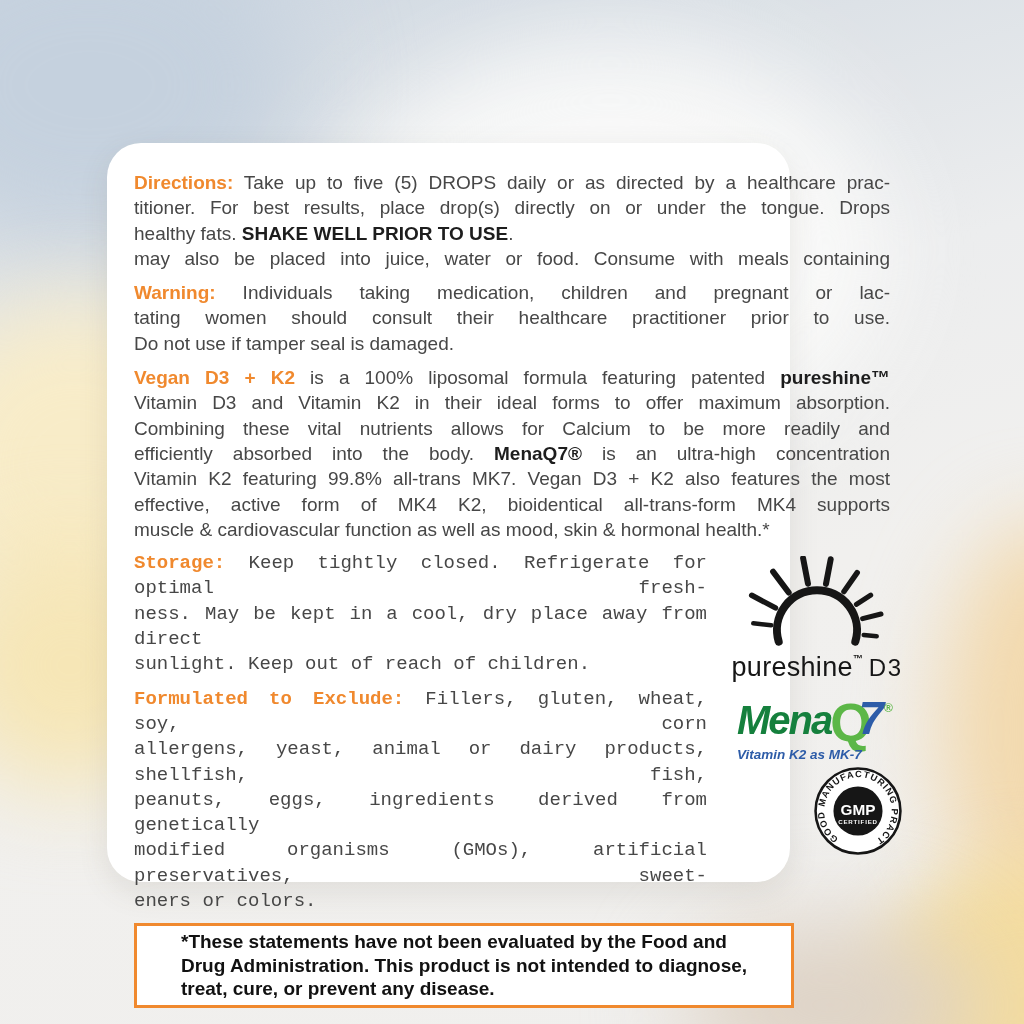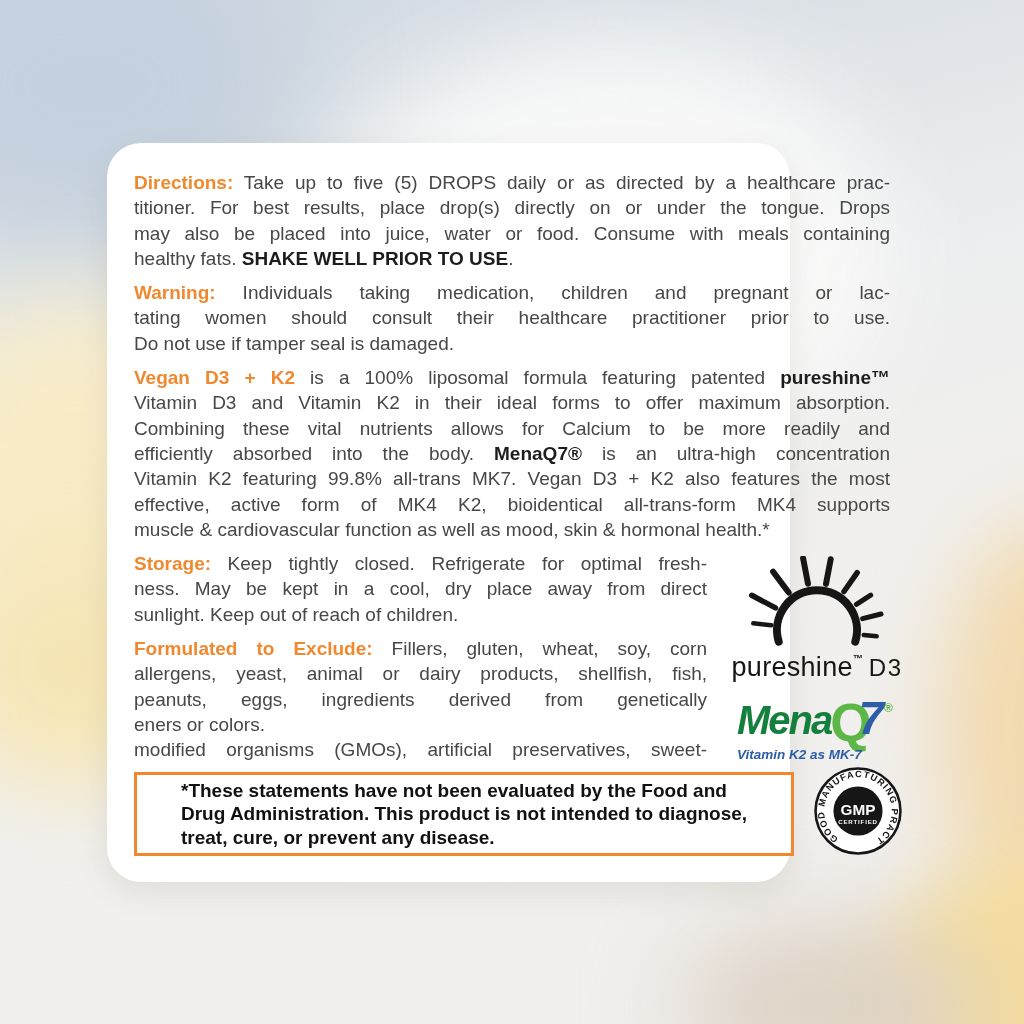--- a/index.html
+++ b/index.html
@@ -18,21 +18,21 @@
   .blob-peach-right{left:940px;top:520px;width:220px;height:420px;background:#f2d9ae;filter:blur(42px);}
   .blob-gray-bottom{left:680px;top:920px;width:300px;height:170px;background:#ded3c6;}
   
   .card{
     position:absolute;left:107px;top:143px;width:683px;height:739px;
     background:#ffffff;border-radius:34px;
     box-shadow:0 10px 30px rgba(100,90,70,.12);
   }
   .sections{position:absolute;left:27px;top:0;width:756px;padding-top:27px;}
   .paragraph{margin:0 0 9px 0;color:#474747;font-size:19px;}
-  .paragraph.narrow{width:573px;}
+  .paragraph.narrow{width:573px;font-family:Liberation Mono, monospace;}
   .line{line-height:25.3px;text-align:justify;text-align-last:justify;white-space:normal;}
   .line.last{text-align-last:left;}
   .seg-h{color:#F0892E;font-weight:700;}
   .seg-b{color:#1d1d1d;font-weight:700;}
   
   .disclaimer{
     width:660px;border:3px solid #F0892E;background:#fff;
     padding:4px 12px;box-sizing:border-box;
   }
   .disclaimer .dline{
@@ -69,22 +69,22 @@
   <div class="blob blob-gray-bottom"></div>
 </div>
 
 <div class="card">
 
   <div class="sections">
 
   <div class="paragraph">
         <div class="line"><span class="seg-h">Directions:</span><span> Take up to five (5) DROPS daily or as directed by a healthcare prac-</span></div>
         <div class="line"><span>titioner. For best results, place drop(s) directly on or under the tongue. Drops</span></div>
+        <div class="line last"><span>healthy fats. </span><span class="seg-b">SHAKE WELL PRIOR TO USE</span><span>.</span></div>
         <div class="line"><span>may also be placed into juice, water or food. Consume with meals containing</span></div>
-        <div class="line last"><span>healthy fats. </span><span class="seg-b">SHAKE WELL PRIOR TO USE</span><span>.</span></div>
       </div>
       <div class="paragraph">
         <div class="line"><span class="seg-h">Warning:</span><span> Individuals taking medication, children and pregnant or lac-</span></div>
         <div class="line"><span>tating women should consult their healthcare practitioner prior to use.</span></div>
         <div class="line last"><span>Do not use if tamper seal is damaged.</span></div>
       </div>
       <div class="paragraph">
         <div class="line"><span class="seg-h">Vegan D3 + K2</span><span> is a 100% liposomal formula featuring patented </span><span class="seg-b">pureshine™</span></div>
         <div class="line"><span>Vitamin D3 and Vitamin K2 in their ideal forms to offer maximum absorption.</span></div>
         <div class="line"><span>Combining these vital nutrients allows for Calcium to be more readily and</span></div>
@@ -95,22 +95,22 @@
       </div>
       <div class="paragraph narrow">
         <div class="line"><span class="seg-h">Storage:</span><span> Keep tightly closed. Refrigerate for optimal fresh-</span></div>
         <div class="line"><span>ness. May be kept in a cool, dry place away from direct</span></div>
         <div class="line last"><span>sunlight. Keep out of reach of children.</span></div>
       </div>
       <div class="paragraph narrow">
         <div class="line"><span class="seg-h">Formulated to Exclude:</span><span> Fillers, gluten, wheat, soy, corn</span></div>
         <div class="line"><span>allergens, yeast, animal or dairy products, shellfish, fish,</span></div>
         <div class="line"><span>peanuts, eggs, ingredients derived from genetically</span></div>
+        <div class="line"><span>modified organisms (GMOs), artificial preservatives, sweet-</span></div>
         <div class="line last"><span>eners or colors.</span></div>
-        <div class="line"><span>modified organisms (GMOs), artificial preservatives, sweet-</span></div>
       </div>
       <div class="disclaimer">
         <div class="dline">*These statements have not been evaluated by the Food and</div>
         <div class="dline">Drug Administration. This product is not intended to diagnose,</div>
         <div class="dline">treat, cure, or prevent any disease.</div>
       </div>
     </div>
 
   <div class="pureshine">
     <svg width="150" height="100" viewBox="0 0 150 100">

